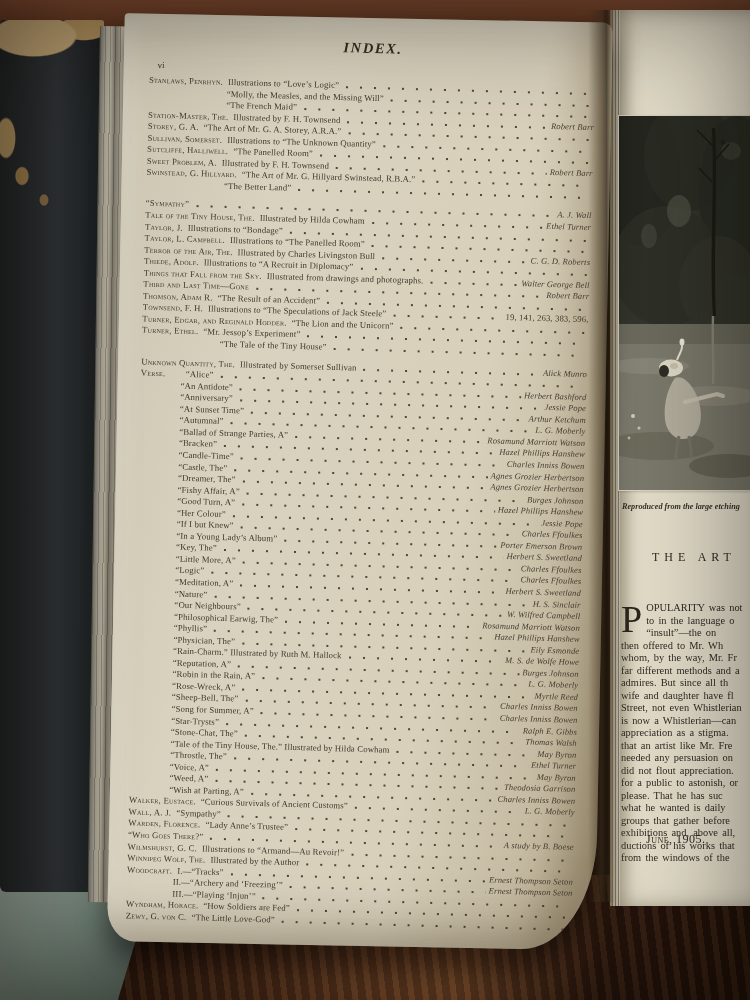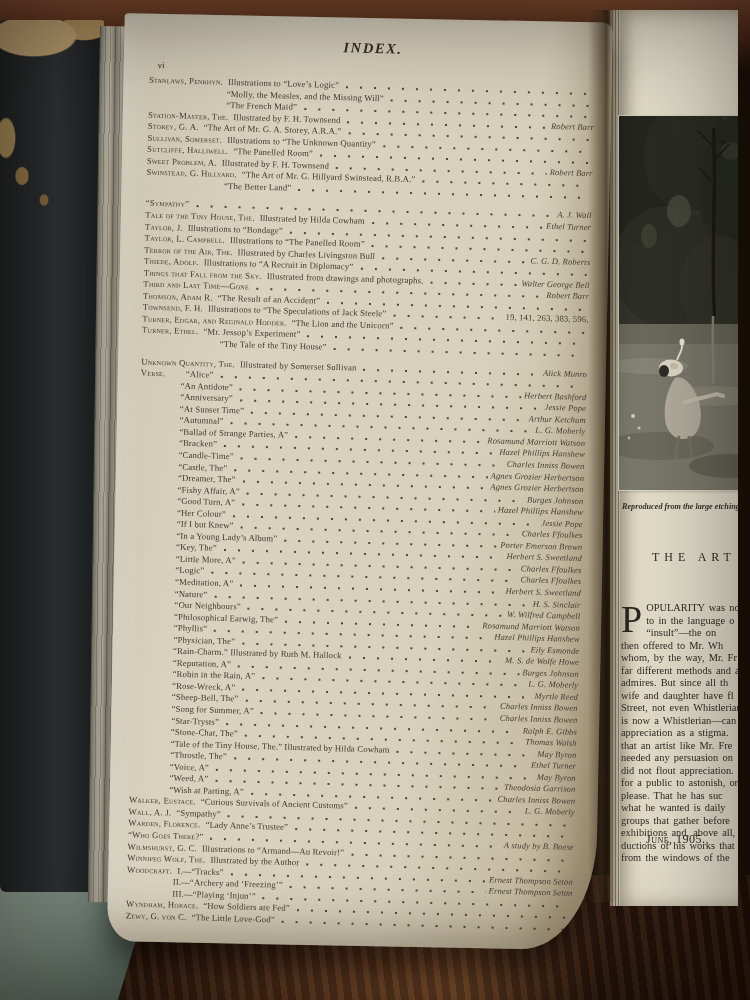--- a/index.html
+++ b/index.html
@@ -57,21 +57,21 @@
   .lv-cont{padding-left:78px;}
   .lv-sub{padding-left:46px;}
   .dots{flex:1 1 6px;align-self:stretch;margin:0 3px 0 6px;
     background:radial-gradient(circle at 2px 7px,rgba(55,45,33,.85) .8px,rgba(55,45,33,0) 1.2px) repeat-x;
     background-size:14px 100%;}
   .auth{font-style:italic;font-size:8.5px;color:#46false3c31;color:#463c31;}
   .pgs{font-size:8.6px;color:#3e362c;}
   .edge-num{position:absolute;right:4px;bottom:34px;font-size:7.5px;color:rgba(60,48,34,.55);transform:rotate(72deg);}
 
   
-  .right-sheet{position:absolute;left:610px;top:10px;width:128px;height:896px;z-index:2;overflow:hidden;
+  .right-sheet{position:absolute;left:610px;top:10px;width:140px;height:896px;z-index:2;overflow:hidden;
     background:linear-gradient(90deg,#b4aa8f 0px,#d4cdb7 9px,#e2dcc8 26px,#e7e1ce 100%);
     box-shadow:inset 14px 0 18px rgba(60,45,25,.35);}
   .right-sheet::before{content:"";position:absolute;left:2px;top:0;width:8px;height:100%;
     background:repeating-linear-gradient(90deg,rgba(50,40,24,.35) 0 1px,rgba(255,255,255,.25) 1px 3px);}
   .etching{position:absolute;left:9px;top:106px;width:131px;height:374px;background:#45453c;
     box-shadow:0 0 0 1px #d9d3bf,0 1px 3px rgba(0,0,0,.3);}
   .etching svg{display:block;width:100%;height:100%;}
   .caption{position:absolute;left:12px;top:492px;width:180px;font-size:8.2px;font-weight:700;font-style:italic;color:#35312a;white-space:nowrap;}
   .art-heading{position:absolute;left:42px;top:540px;font-size:12px;letter-spacing:5px;color:#2e2a23;white-space:nowrap;}
   .article{position:absolute;left:11px;top:592px;width:210px;font-size:10.4px;line-height:12.5px;color:#2f2b24;word-spacing:1.6px;}

